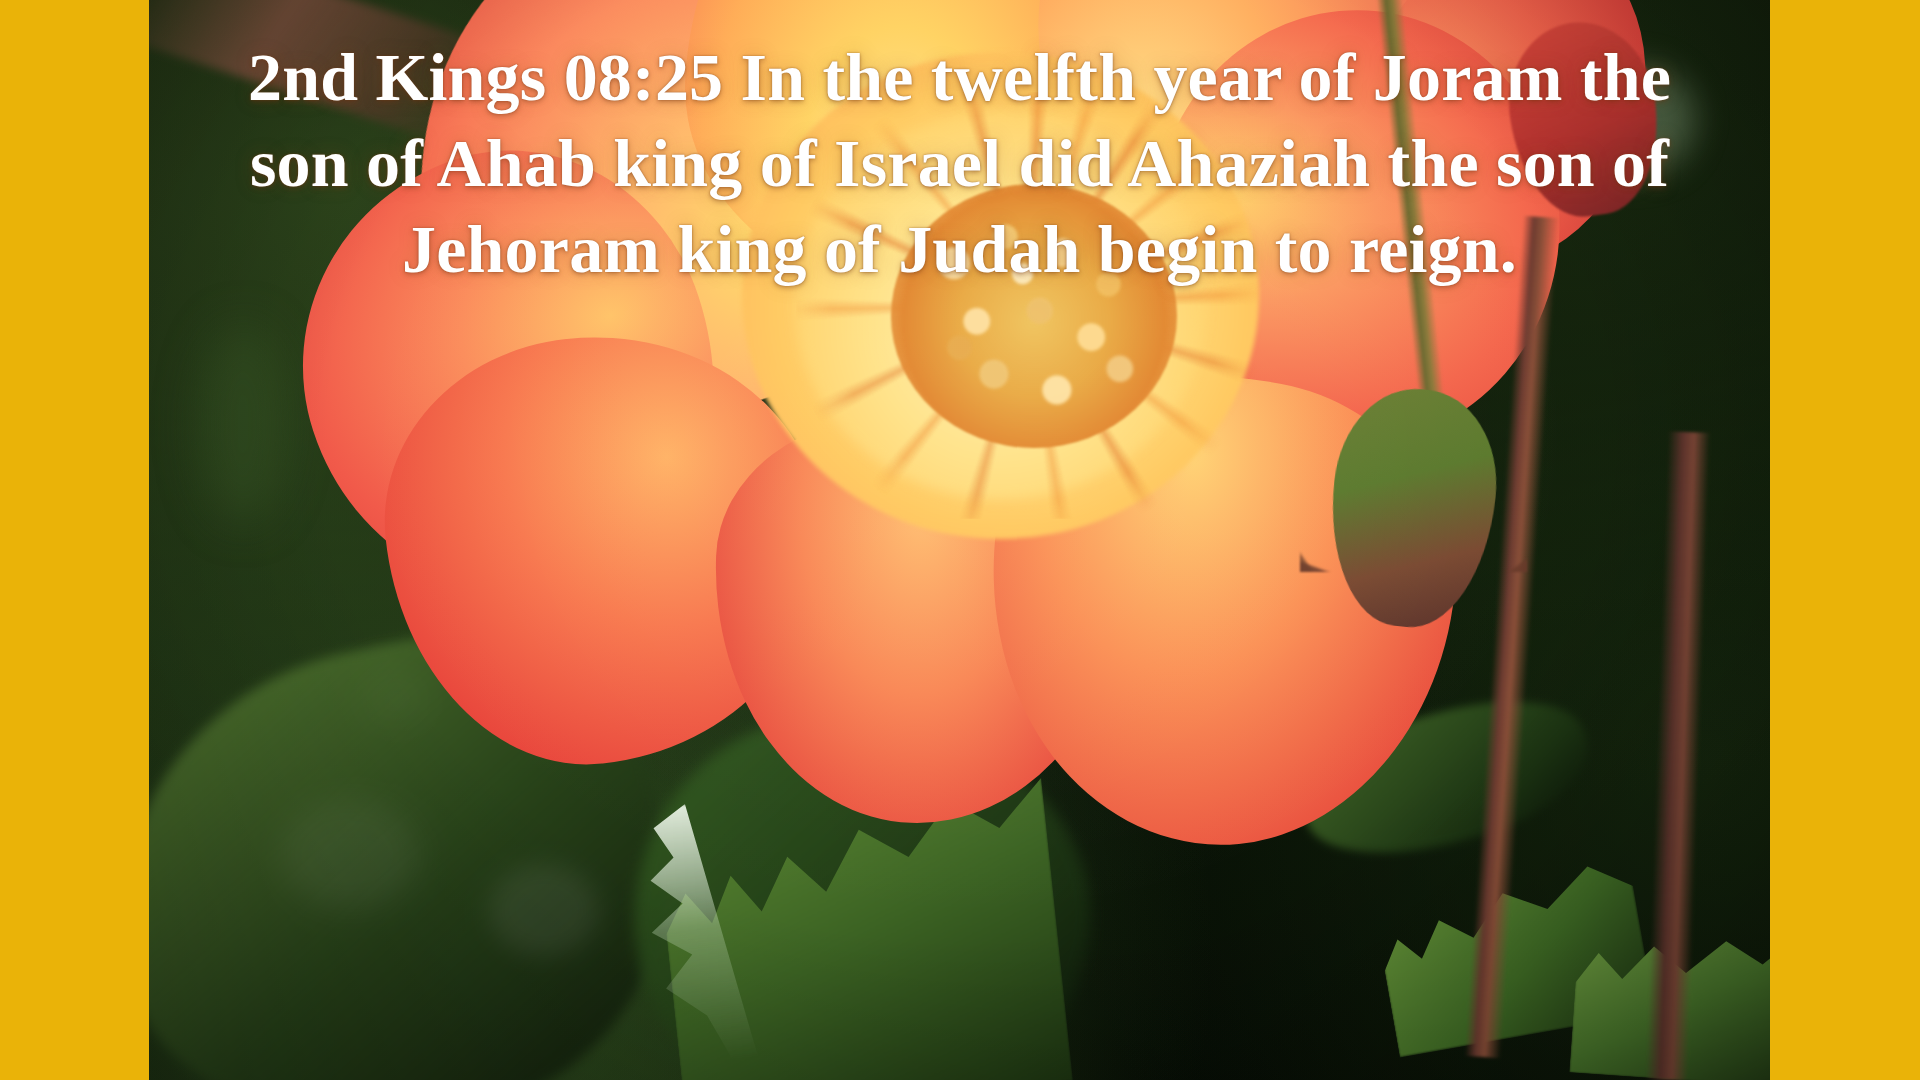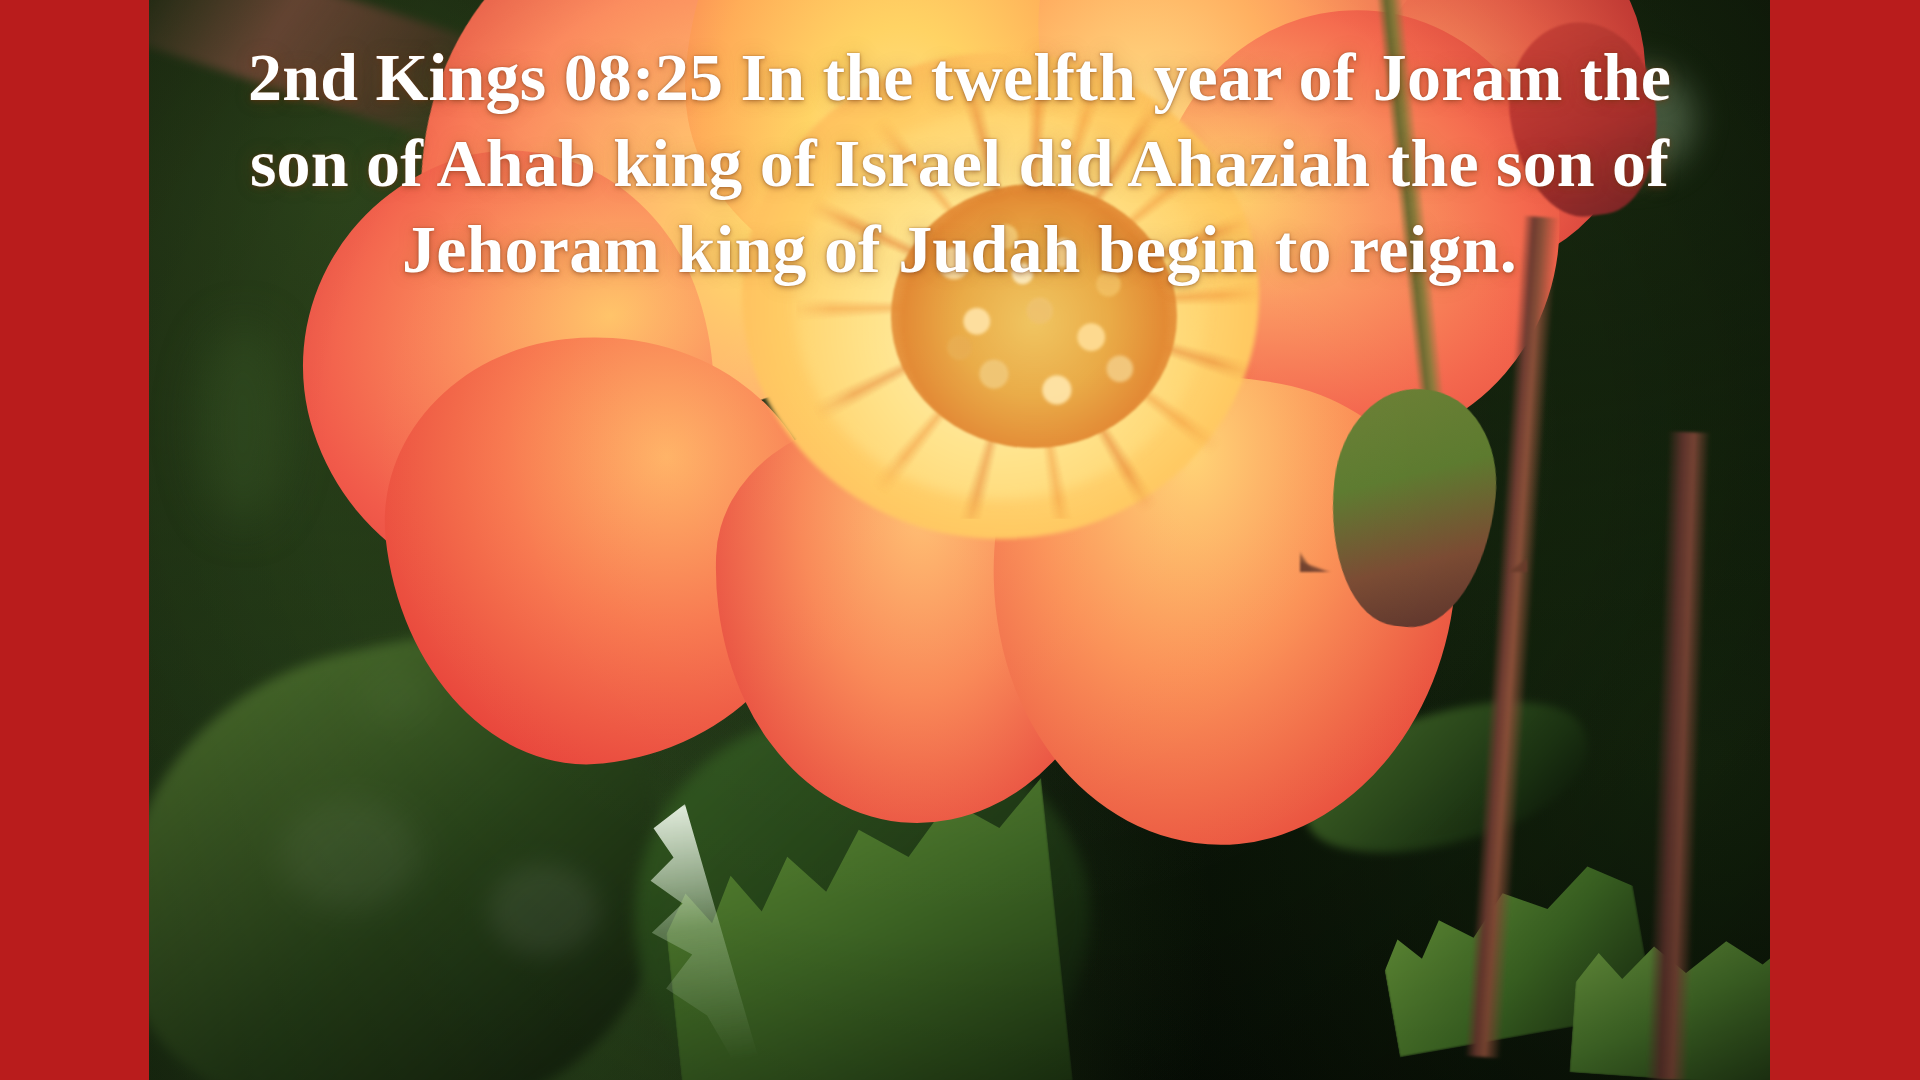--- a/index.html
+++ b/index.html
@@ -2,21 +2,21 @@
 <html><head>
 <meta charset="utf-8">
 <style>
   * { margin:0; padding:0; box-sizing:border-box; }
   html,body { width:1920px; height:1080px; overflow:hidden; background:#ffffff; }
   body { font-family:"Liberation Serif", serif; }
 
   #stage {
     position:relative;
     width:1920px; height:1080px;
-    background:#b91c1c;
+    background:#eab308;
   }
 
   
   #photo {
     position:absolute;
     left:149px; top:0px;
     width:1621px; height:1080px;
     overflow:hidden;
     background:#050a04;
   }

